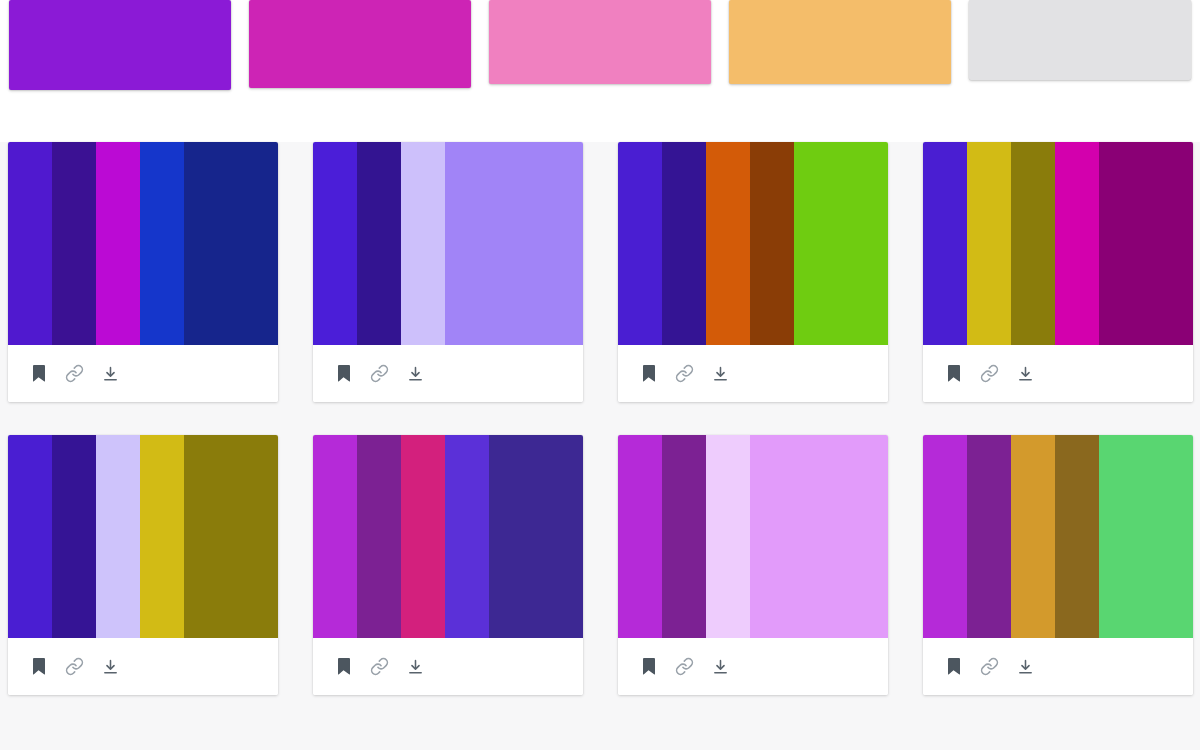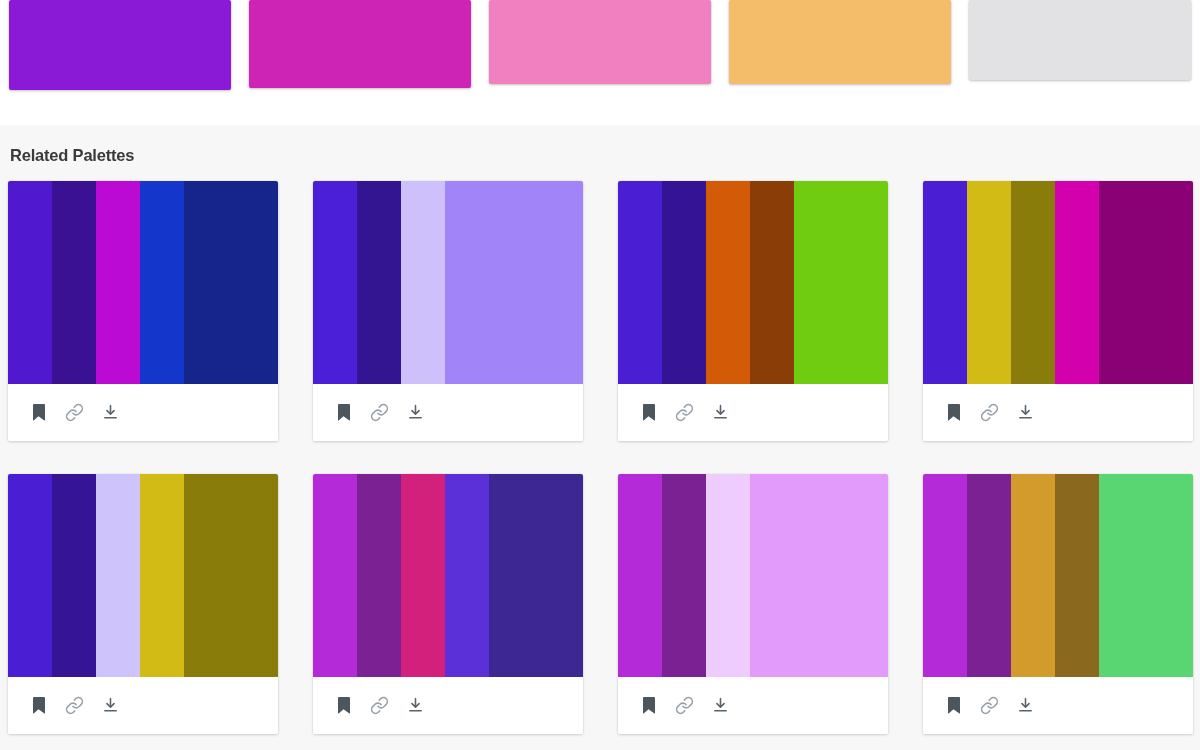--- a/index.html
+++ b/index.html
@@ -140,21 +140,20 @@
         <div class="top-swatch" style="background: rgb(244, 189, 106); height: 84px;"></div>
       </div>
       <div class="top-swatch-cell">
         <div class="top-swatch" style="background: rgb(226, 226, 228); height: 80px;"></div>
       </div>
     </div>
 
 </div>
 
 <div id="related-section">
-  <div id="related-title">Related Palettes</div>
 
   <div id="palette-grid">
       <div>
         <div class="palette-card">
           <div class="palette-stripes">
             <div class="stripe" style="background: rgb(80, 25, 207); width: 16.2963%;"></div>
             <div class="stripe" style="background: rgb(59, 17, 147); width: 16.2963%;"></div>
             <div class="stripe" style="background: rgb(187, 10, 212); width: 16.2963%;"></div>
             <div class="stripe" style="background: rgb(21, 54, 203); width: 16.2963%;"></div>
             <div class="stripe" style="background: rgb(22, 37, 140); width: 34.8148%;"></div>

